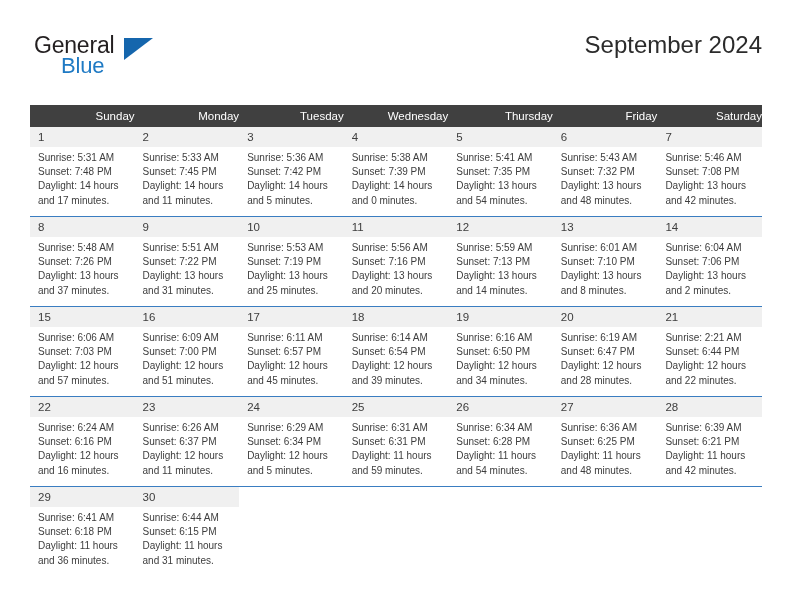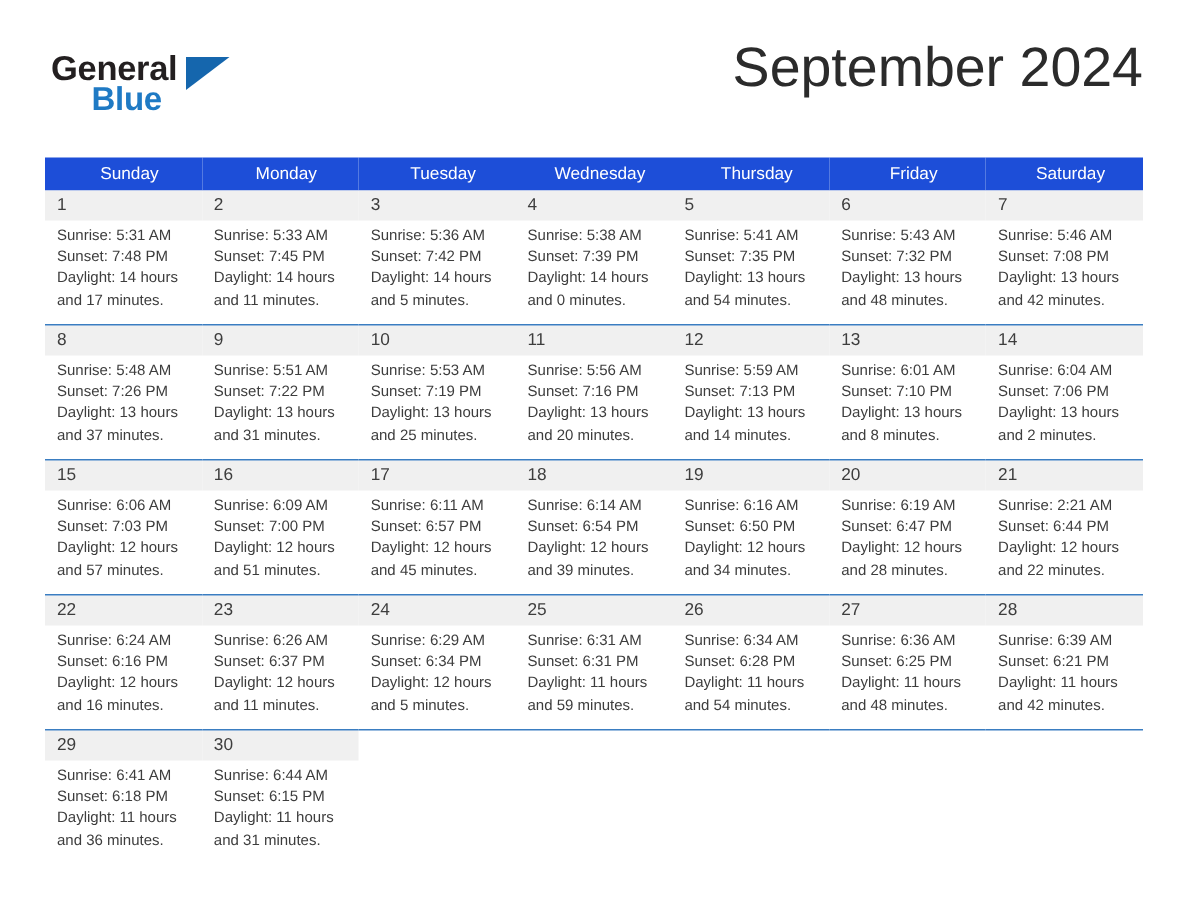--- a/index.html
+++ b/index.html
@@ -27,21 +27,20 @@
     top: 28px;
     right: 30px;
     height: 68px;
   }
   .logo {
     position: absolute;
     left: 4px;
     top: 4px;
     width: 120px;
     height: 52px;
-    font-weight: bold;
   }
   .logo-general {
     position: absolute;
     left: 0;
     top: 0;
     font-size: 23px;
     letter-spacing: -0.2px;
     color: #231f20;
     font-family: "Liberation Sans", sans-serif;
   }
@@ -64,21 +63,21 @@
     border-bottom: 22px solid transparent;
   }
 
   .title-block {
     position: absolute;
     right: 0;
     top: 0;
     text-align: right;
   }
   .cal-title {
-    font-size: 37px;
+    font-size: 24px;
     color: #2b2b2b;
     font-weight: normal;
     line-height: 34px;
     white-space: nowrap;
   }
   .cal-subtitle {
     font-size: 14.5px;
     color: #2b2b2b;
     line-height: 22px;
     margin-top: 2px;
@@ -88,25 +87,25 @@
   
   .calendar {
     position: absolute;
     left: 30px;
     top: 105px;
     width: 732px;
     border-collapse: collapse;
     table-layout: fixed;
   }
   .calendar th {
-    background: #1d4ed8;
+    background: #404040;
     color: #ffffff;
     font-size: 11.5px;
     font-weight: normal;
-    text-align: center;
+    text-align: right;
     padding: 5px 0 5px 8px;
     height: 11px;
     border: none;
   }
   .calendar td {
     width: 104.57px;
     vertical-align: top;
     padding: 0;
     border: none;
     border-top: 1.3px solid #3a7dc1;

